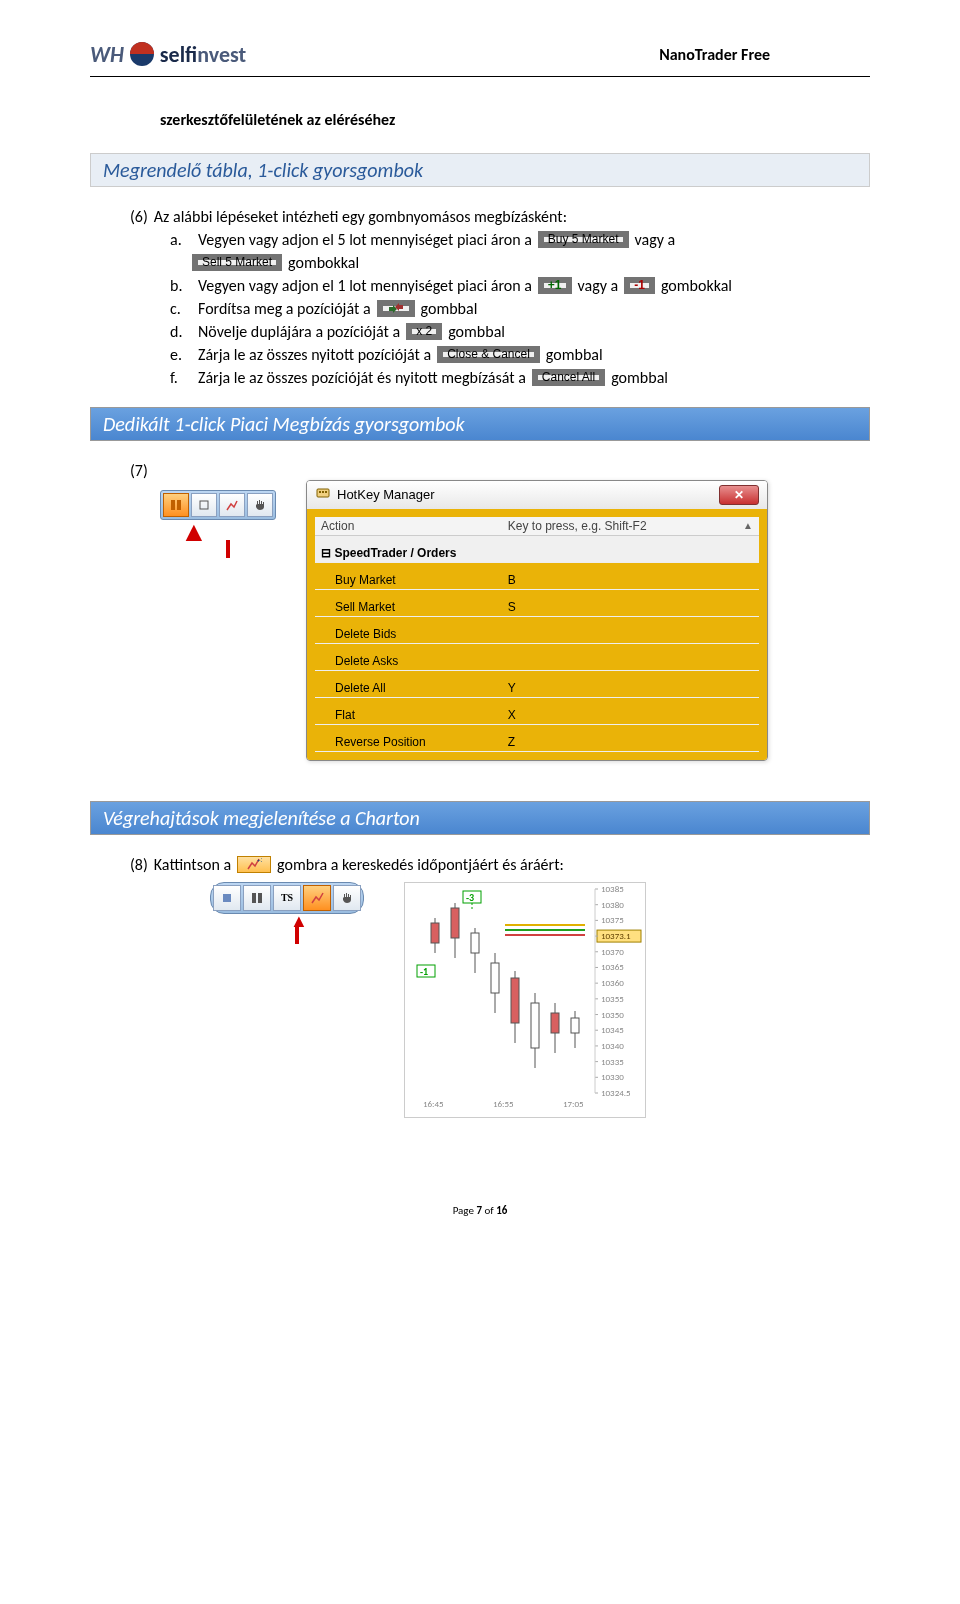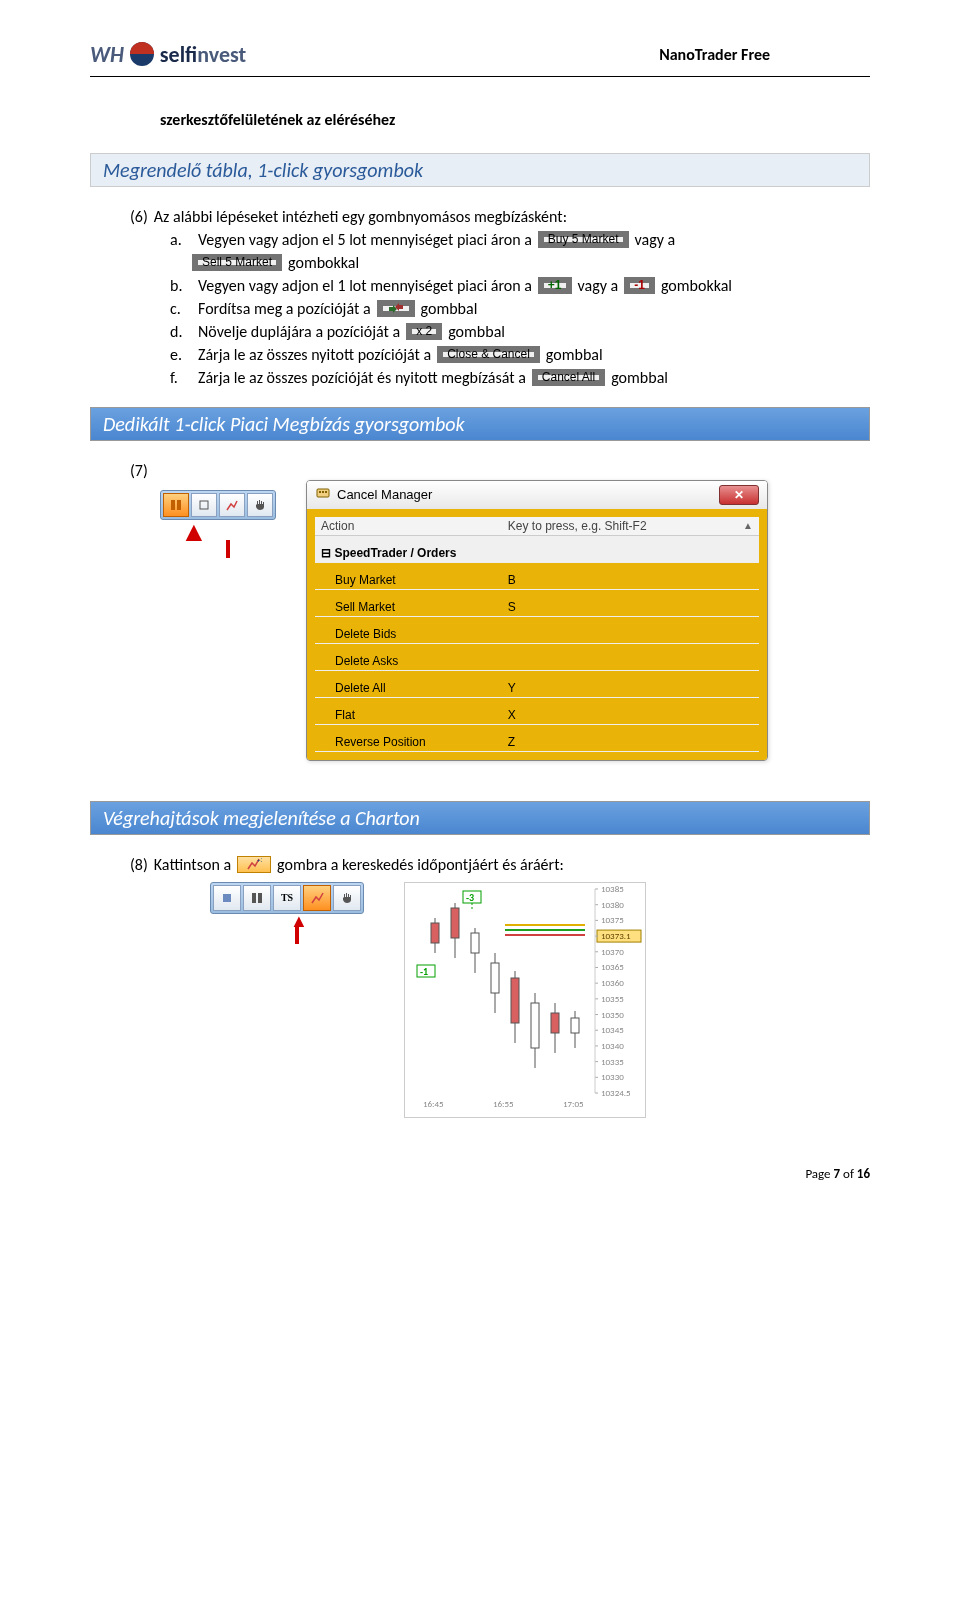--- a/index.html
+++ b/index.html
@@ -34,25 +34,25 @@
   .hk-title-left{display:flex;align-items:center;gap:6px;}
   .close-btn{width:38px;height:18px;background:linear-gradient(#e89090,#c83030);border:1px solid #803030;border-radius:3px;color:#fff;display:flex;align-items:center;justify-content:center;font-size:12px;font-weight:bold;}
   .hk-body{background:#eab308;padding:8px;}
   .hk-table{width:100%;border-collapse:collapse;font-size:12px;}
   .hk-table th{text-align:left;font-weight:normal;color:#444;padding:2px 6px;border-bottom:1px solid #ccc;background:#f4f4f4;}
   .hk-table td{padding:10px 6px 2px 20px;border-bottom:1px solid #eee;}
   .hk-group td{padding-left:6px;font-weight:bold;background:#f0f0f0;}
   .hk-table tr td:last-child{padding-left:6px;}
   .th-key{display:flex;align-items:center;justify-content:space-between;}
   .scroll-arrow{font-size:10px;color:#666;}
-  .toolbar-strip2{display:inline-flex;background:linear-gradient(#bcd6f2,#9abde0);border:1px solid #6a8ab0;padding:2px;gap:2px;border-radius:3px;}
+  .toolbar-strip2{display:inline-flex;background:linear-gradient(#bcd6f2,#9abde0);border:1px solid #6a8ab0;padding:2px;gap:2px;border-radius:14px;}
   .toolbar-strip2 .tool-btn{width:26px;height:24px;}
   .chart-block{display:flex;align-items:flex-start;gap:40px;margin-top:8px;margin-left:120px;}
   .chart-svg-wrap{border:1px solid #ccc;}
-  .footer{text-align:right;font-size:13px;margin-top:48px;}
+  .footer{text-align:center;font-size:11px;margin-top:86px;}
   .flex-line{display:flex;align-items:center;gap:6px;flex-wrap:wrap;}
   .rev-icon{width:18px;height:14px;}
 </style>
 </head>
 <body>
 
 <div class="page">
 
   <div class="header">
     <div class="logo">
@@ -173,21 +173,21 @@
 
     <div class="hotkey-window" style="margin-left:0;">
       <div class="hk-title">
         <div class="hk-title-left">
           <span><svg width="16" height="16" viewBox="0 0 16 16">
                 <rect x="2" y="4" width="12" height="8" rx="1" fill="#f0d080" stroke="#806000"></rect>
                 <rect x="4" y="6" width="2" height="2" fill="#806000"></rect>
                 <rect x="7" y="6" width="2" height="2" fill="#806000"></rect>
                 <rect x="10" y="6" width="2" height="2" fill="#806000"></rect>
               </svg></span>
-          <span>Cancel Manager</span>
+          <span>HotKey Manager</span>
         </div>
         <div class="close-btn">✕</div>
       </div>
       <div class="hk-body">
         <table class="hk-table">
           <thead>
             <tr>
               <th>Action</th>
               <th>
                   <div class="th-key">

